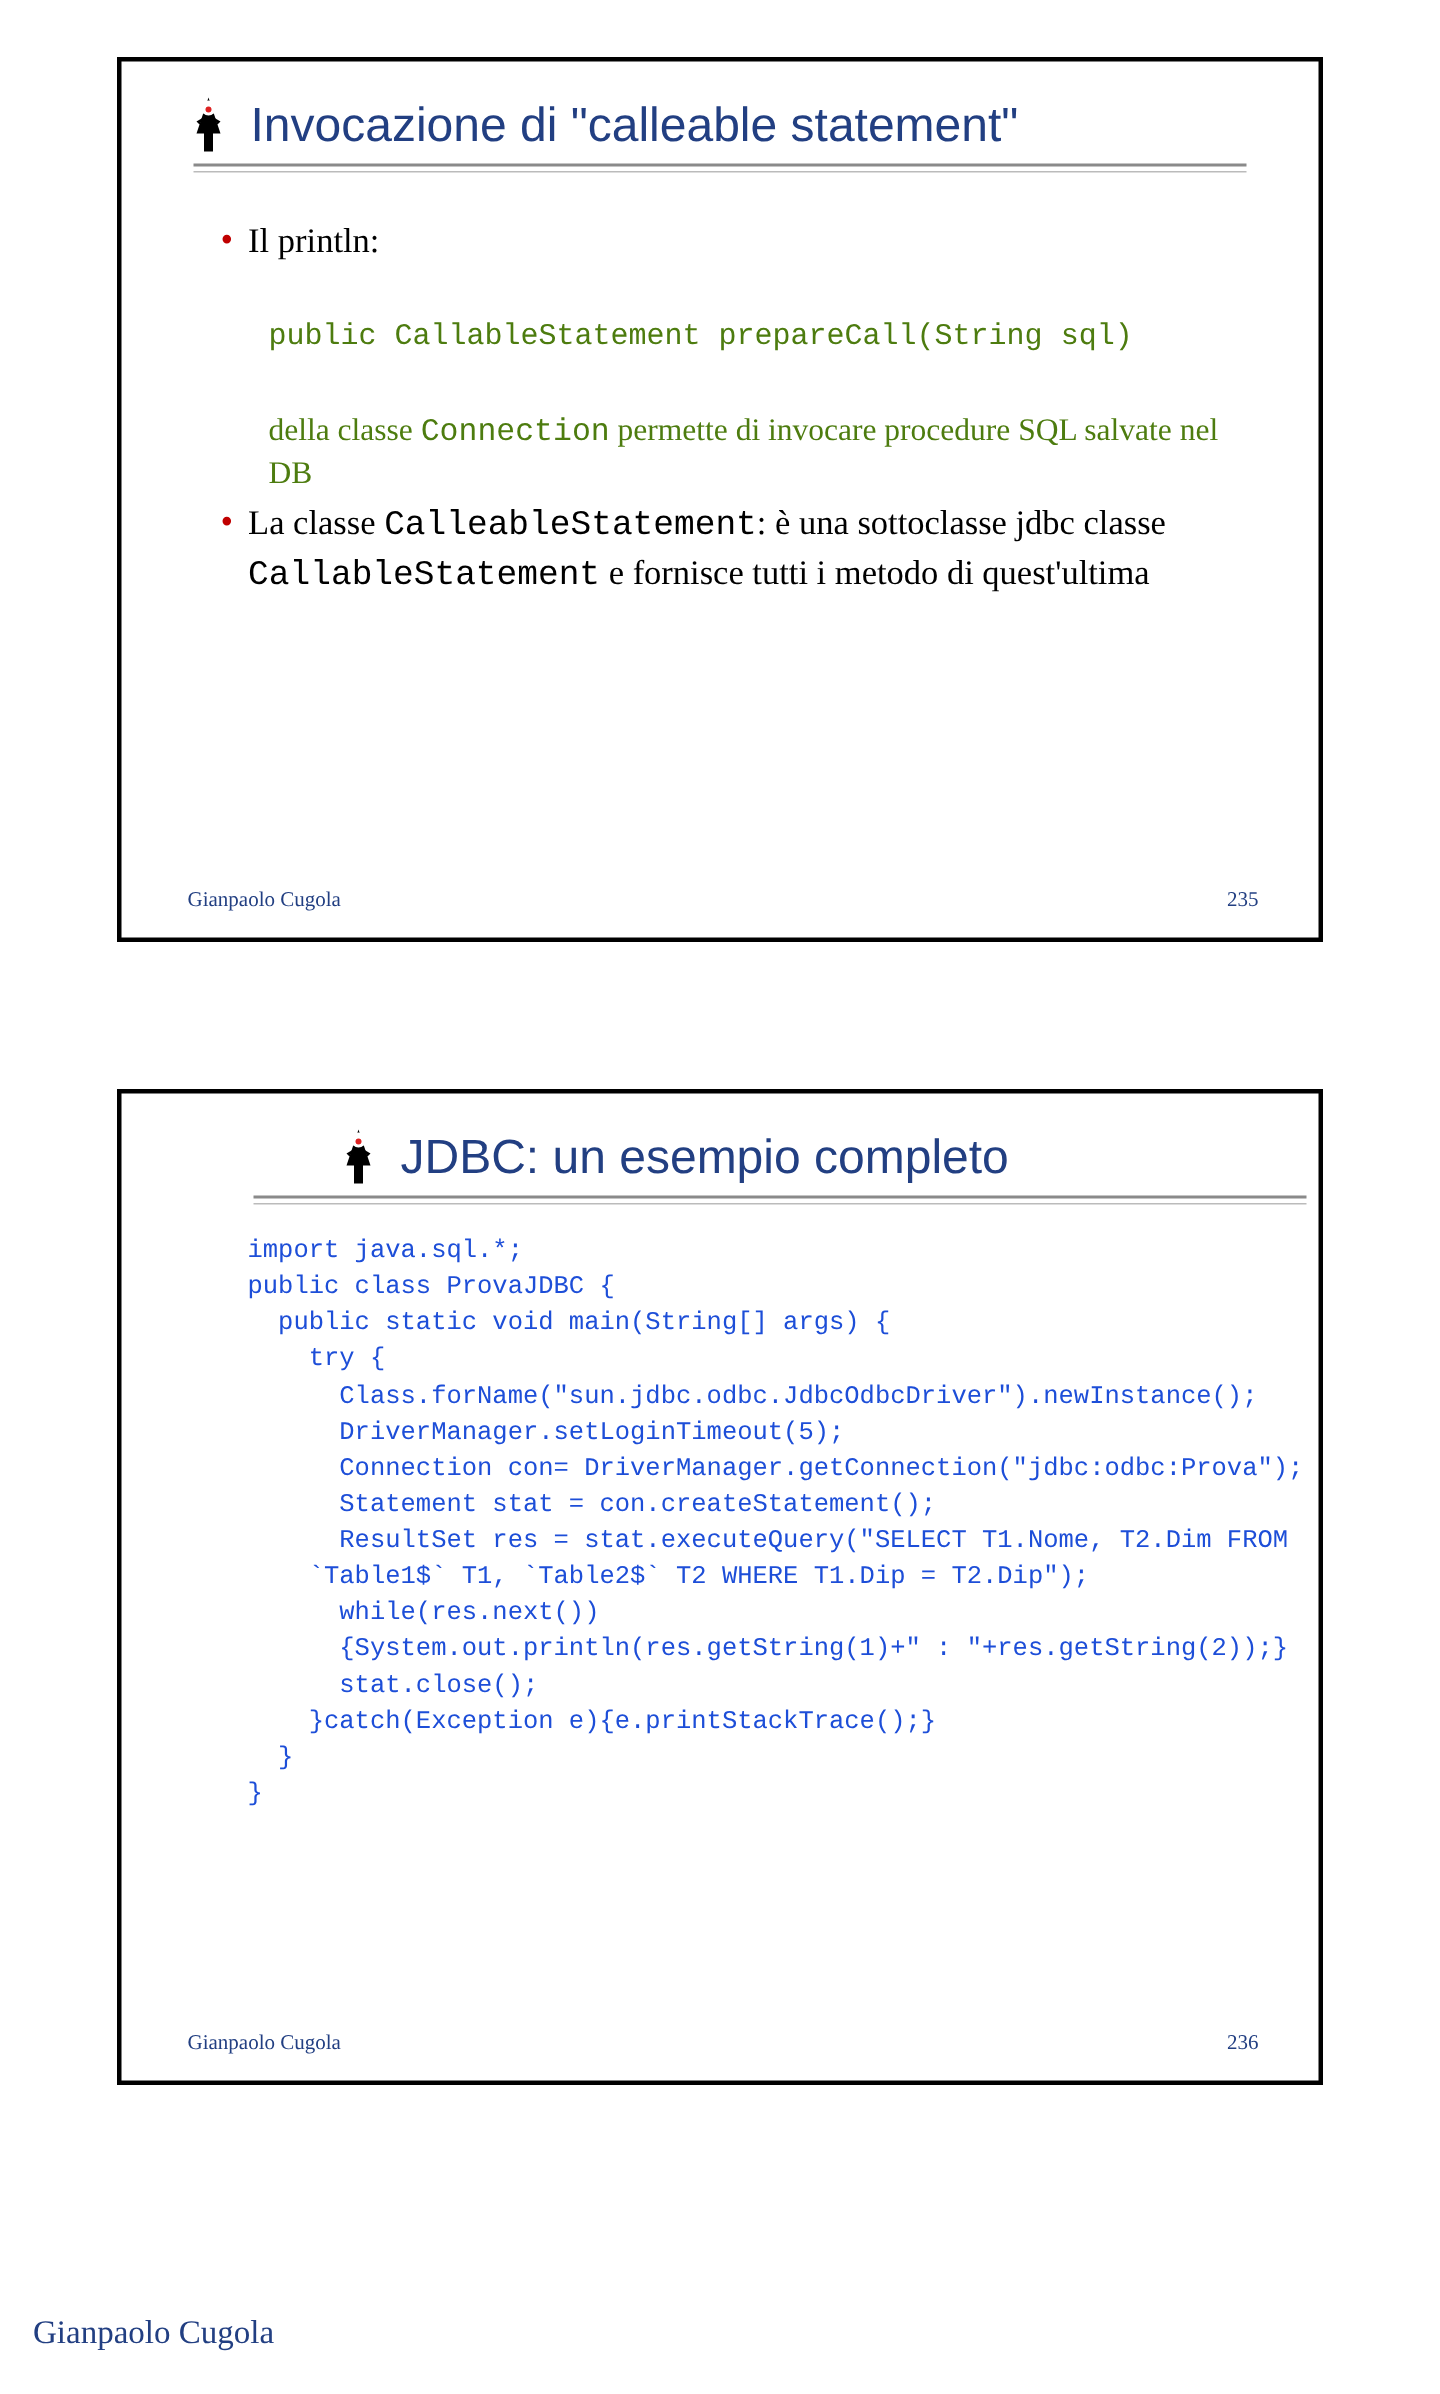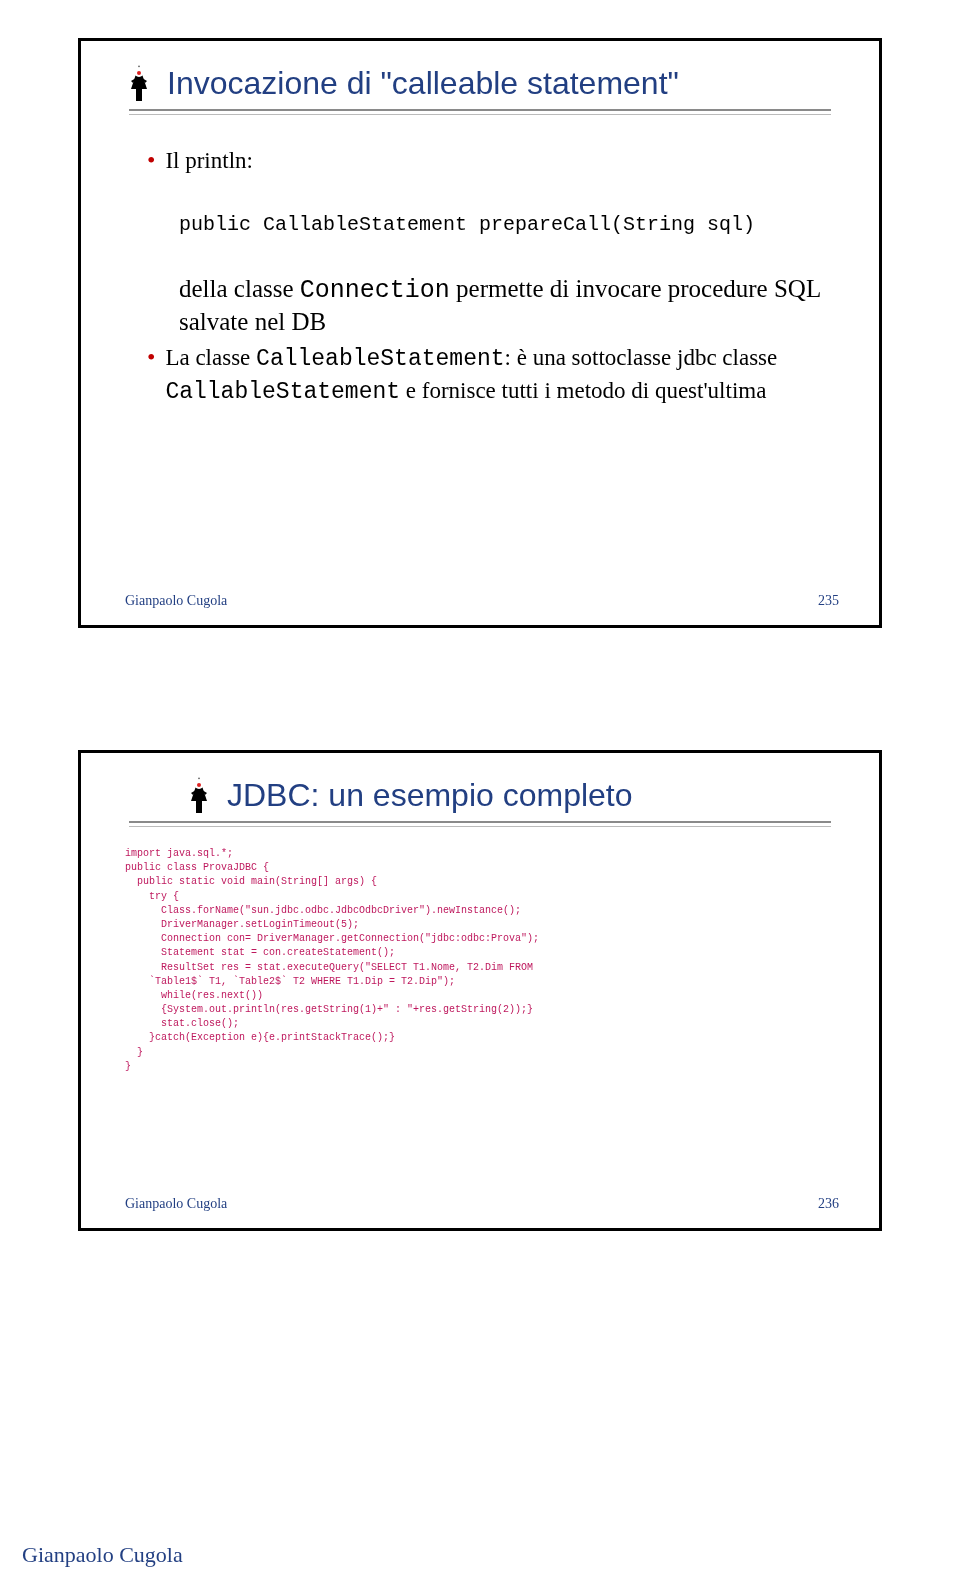--- a/index.html
+++ b/index.html
@@ -11,21 +11,21 @@
     position: relative;
   }
   .slide {
     position: absolute;
     left: 78px;
     width: 804px;
     border: 3px solid #000;
     background: #fff;
   }
   .slide1 { top: 38px; height: 590px; }
-  .slide2 { top: 750px; height: 481px; }
+  .slide2 { top: 726px; height: 664px; padding-left: 40px; }
   .slide-inner {
     padding: 22px 36px 0 44px;
   }
   .title-row {
     display: flex;
     align-items: center;
     gap: 14px;
   }
   .duke-icon {
     width: 28px;
@@ -59,42 +59,42 @@
     color: #c00000;
     font-size: 24px;
     line-height: 1.3;
     flex-shrink: 0;
   }
   .bullet-body { font-family: 'Times New Roman', Georgia, serif; }
   .indent {
     margin-left: 32px;
     font-size: 20px;
     font-family: 'Courier New', monospace;
-    color: #000000;
+    color: #4d7c0f;
     margin-bottom: 4px;
     line-height: 1.25;
     margin-top: 36px;
   }
   .mono-inline { font-family: 'Courier New', monospace; }
   .footer {
     position: absolute;
     bottom: 16px;
     left: 44px;
     right: 40px;
     display: flex;
     justify-content: space-between;
     font-size: 14px;
     color: #223f82;
     font-family: 'Times New Roman', Georgia, serif;
   }
   .code-block {
     margin: 20px 0 0 0;
     font-family: 'Courier New', monospace;
-    font-size: 10px;
-    color: #be185d;
+    font-size: 17px;
+    color: #1d4ed8;
     line-height: 1.42;
     white-space: pre;
   }
   .bottom-author {
     position: absolute;
     left: 22px;
     bottom: 28px;
     font-size: 22px;
     color: #223f82;
     font-family: 'Times New Roman', Georgia, serif;
@@ -119,21 +119,21 @@
       <div class="rule-line1"></div>
       <div class="rule-line2"></div>
     </div>
 
     <div class="bullets">
       <div class="bullet">
         <div class="bullet-dot">•</div>
         <div class="bullet-body">Il println:</div>
       </div>
       <div class="indent">public CallableStatement prepareCall(String sql)</div>
-      <div class="indent" style="font-family:'Times New Roman', Georgia, serif; font-size:25px;">
+      <div class="indent" style="font-family:'Times New Roman', Georgia, serif; font-size:21px;">
         <span>della classe </span><span class="mono-inline">Connection</span><span> permette di invocare procedure SQL salvate nel DB</span>
       </div>
 
       <div class="bullet" style="margin-top:2px;">
         <div class="bullet-dot">•</div>
         <div class="bullet-body">
           <span>La classe </span><span class="mono-inline">CalleableStatement</span><span>: è una sottoclasse jdbc classe </span><span class="mono-inline">CallableStatement</span><span> e fornisce tutti i metodo di quest'ultima</span>
         </div>
       </div>
     </div>

